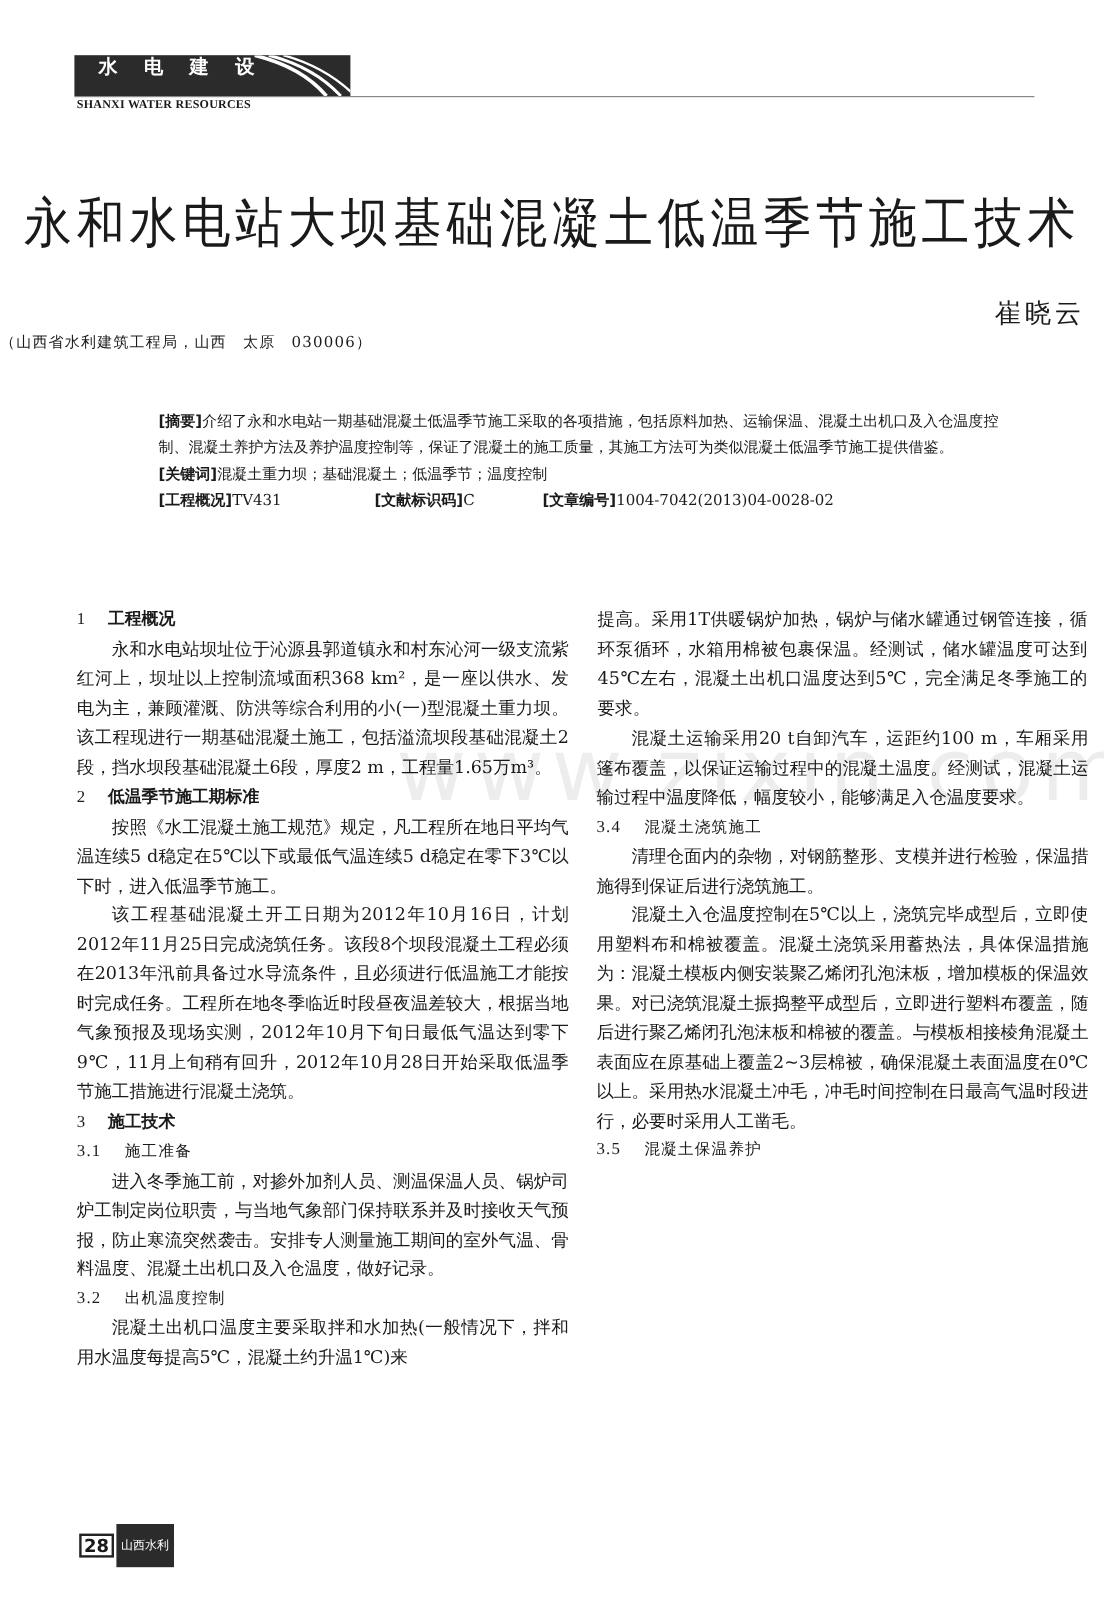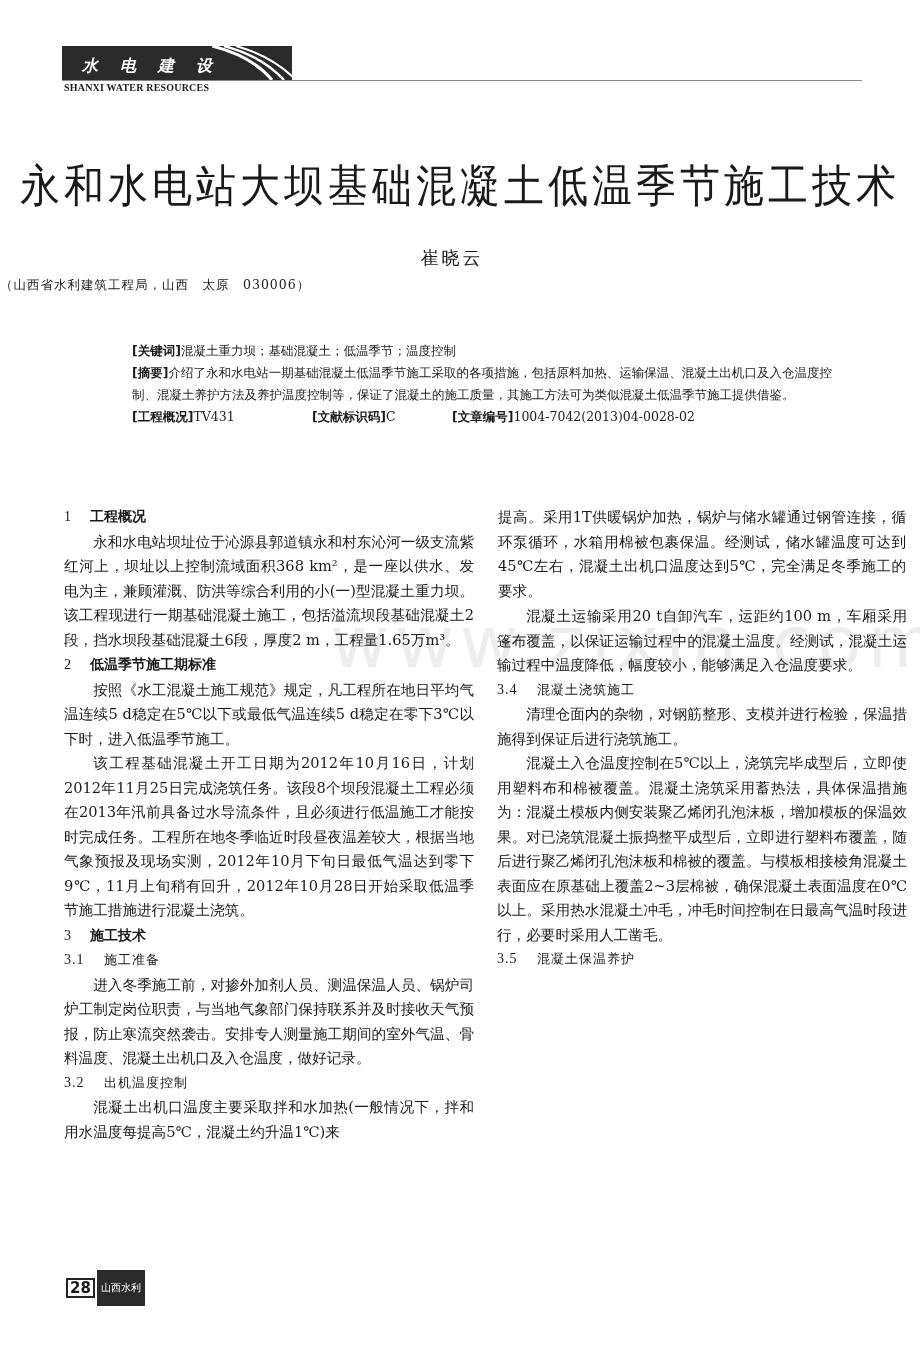--- a/index.html
+++ b/index.html
@@ -8,38 +8,38 @@
     font-family: "DejaVu Serif", "Liberation Serif", serif; color: #1a1a1a;
   }
   .header-banner {
     position: absolute; left: 62px; top: 46px; width: 230px; height: 34px;
     background: #2b2b2b; overflow: hidden;
   }
   .header-banner .wave {
     position: absolute; right: -10px; top: 0; width: 90px; height: 34px;
   }
   .header-cn {
-    position: absolute; left: 20px; top: 10px; color: #ffffff; font-size: 16px;
-    letter-spacing: 22px; font-family: "DejaVu Sans", sans-serif; font-weight: bold; font-style: italic;
+    position: absolute; left: 20px; top: 0; color: #ffffff; font-size: 16px;
+    letter-spacing: 22px; font-family: "DejaVu Sans", sans-serif; font-weight: bold;
   }
   .header-rule {
     position: absolute; left: 62px; top: 80px; width: 800px; height: 1px; background: #888;
   }
   .header-en {
     position: absolute; left: 64px; top: 82px; font-size: 10px; font-weight: bold;
     font-family: "Liberation Serif", serif; letter-spacing: 0.2px;
   }
   .title {
     position: absolute; left: 0; width: 920px; top: 158px; text-align: center;
     font-size: 40px; font-family: "DejaVu Sans", sans-serif; letter-spacing: 4px;
     font-weight: normal; transform: scaleY(1.12);
   }
   .author {
-    position: absolute; left: 0; width: 904px; top: 246px; text-align: center;
-    font-size: 18px; letter-spacing: 3px;
+    position: absolute; left: 0; width: 904px; top: 246px; text-align: right;
+    font-size: 22px; letter-spacing: 3px;
   }
   .affil {
     position: absolute; left: 0; width: 920px; top: 277px; text-align: left;
     font-size: 12.5px; letter-spacing: 1px;
   }
   .abstract {
     position: absolute; left: 132px; top: 340px; width: 700px; font-size: 12.5px;
     line-height: 22px; text-align: justify;
   }
   .abstract .lbl { font-weight: bold; font-family: "DejaVu Sans", sans-serif; }
@@ -85,24 +85,24 @@
 </div>
 <div class="header-rule"></div>
 <div class="header-en">SHANXI WATER RESOURCES</div>
 
 <h1 class="title" style="margin:0;">永和水电站大坝基础混凝土低温季节施工技术</h1>
 <div class="author">崔晓云</div>
 <div class="affil">（山西省水利建筑工程局，山西　太原　030006）</div>
 
 <div class="abstract">
   <div>
-    <span class="lbl">[关键词]</span><span>混凝土重力坝；基础混凝土；低温季节；温度控制</span>
+    <span class="lbl">[摘要]</span><span>介绍了永和水电站一期基础混凝土低温季节施工采取的各项措施，包括原料加热、运输保温、混凝土出机口及入仓温度控制、混凝土养护方法及养护温度控制等，保证了混凝土的施工质量，其施工方法可为类似混凝土低温季节施工提供借鉴。</span>
   </div>
   <div>
-    <span class="lbl">[摘要]</span><span>介绍了永和水电站一期基础混凝土低温季节施工采取的各项措施，包括原料加热、运输保温、混凝土出机口及入仓温度控制、混凝土养护方法及养护温度控制等，保证了混凝土的施工质量，其施工方法可为类似混凝土低温季节施工提供借鉴。</span>
+    <span class="lbl">[关键词]</span><span>混凝土重力坝；基础混凝土；低温季节；温度控制</span>
   </div>
   <div class="meta-row">
     <span class="item" style="width:180px"><span class="lbl">[工程概况]</span><span>TV431</span></span>
     <span class="item" style="width:140px"><span class="lbl">[文献标识码]</span><span>C</span></span>
     <span class="item"><span class="lbl">[文章编号]</span><span>1004-7042(2013)04-0028-02</span></span>
   </div>
 </div>
 
 <div class="col left">
   <div class="h1"><span class="num">1</span><span>工程概况</span></div>

